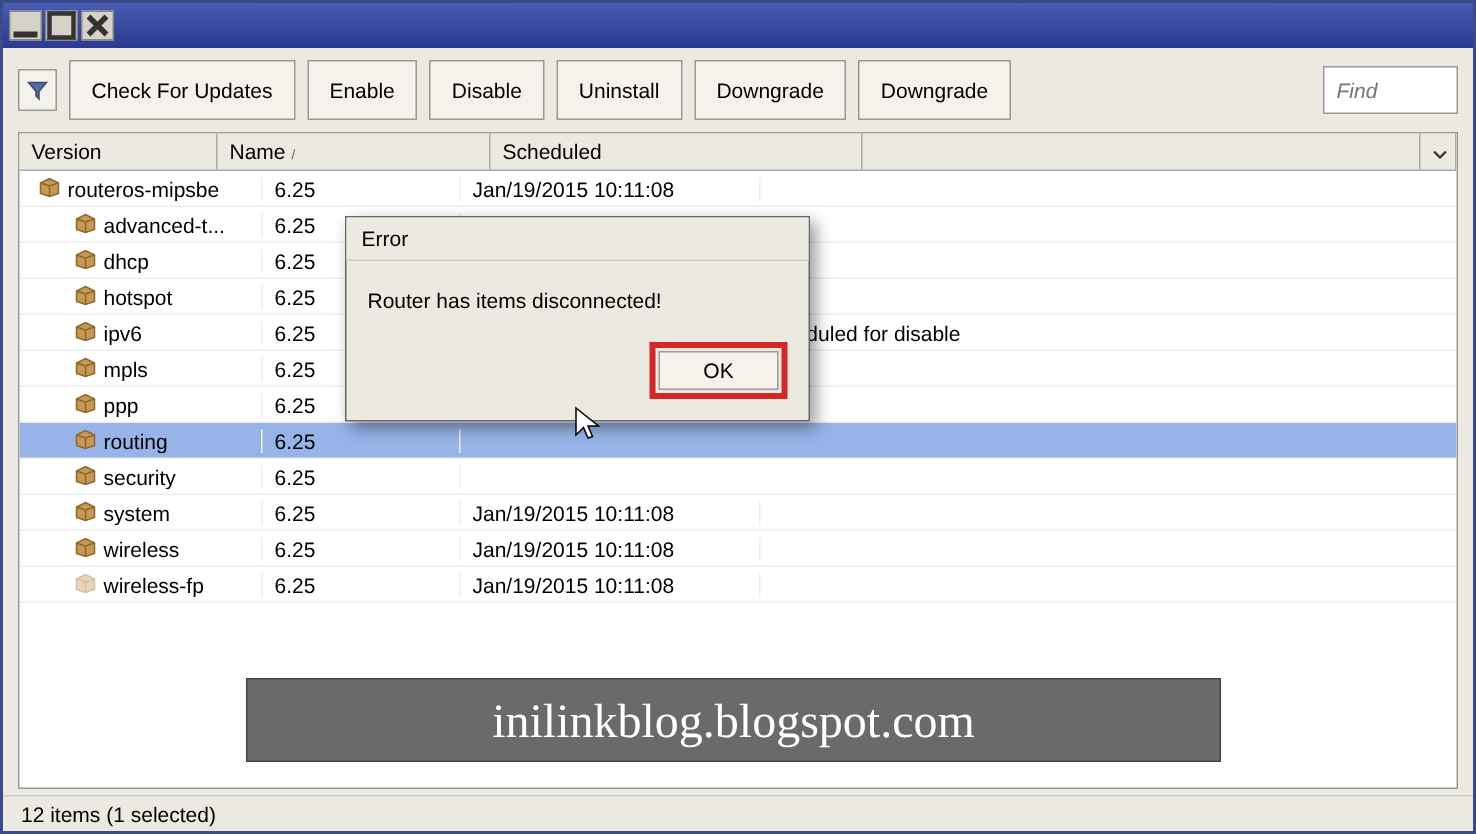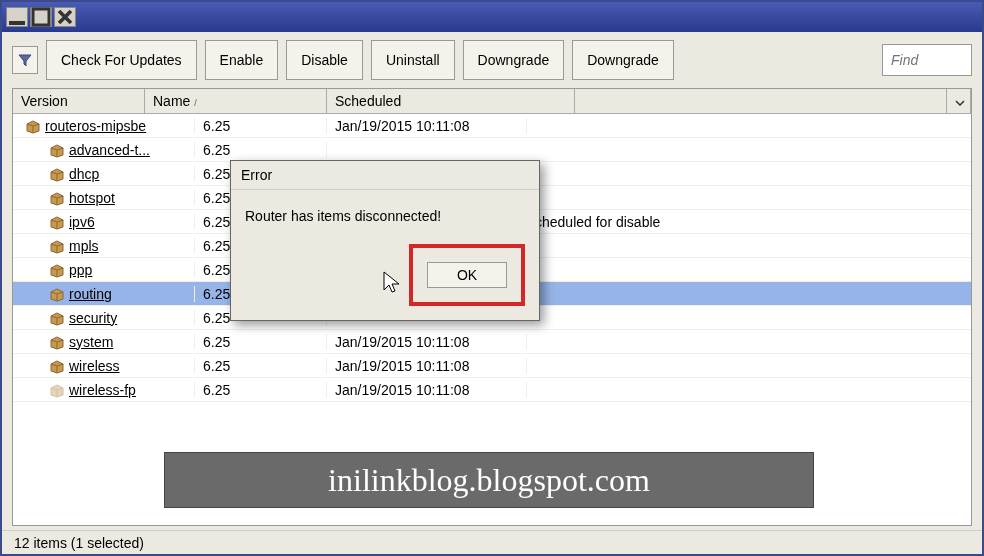--- a/index.html
+++ b/index.html
@@ -27,36 +27,36 @@
 .th-build { width: 200px; }
 .th-sched { width: 248px; }
 .th-last { flex: 1; }
 .th-drop { width: 24px; text-align: center; }
 .sort-ind { font-size: 9px; color: #666; margin-left: 4px; }
 
 .tbody { flex: 1; overflow-y: auto; }
 .row { display: flex; height: 24px; align-items: center; border-bottom: 1px solid transparent; }
 .row.selected { background: #96b4e8; }
 .cell { padding: 0 8px; font-size: 14px; overflow: hidden; text-overflow: ellipsis; white-space: nowrap; }
-.cell-name { width: 182px; display: flex; align-items: flex-end; gap: 4px; text-decoration: underline; }
+.cell-name { width: 162px; display: flex; align-items: flex-start; gap: 4px; }
 .cell-ver { width: 132px; }
 .cell-build { width: 200px; }
 .cell-sched { width: 248px; }
 .indent0 { padding-left: 12px; }
 .indent1 { padding-left: 36px; }
 .pkg-icon { width: 16px; height: 14px; flex-shrink: 0; }
 .pkg-icon.disabled { opacity: 0.4; }
 
 .statusbar { height: 24px; display: flex; align-items: center; padding: 0 12px; font-size: 14px; border-top: 1px solid #ccc; }
 
-.dialog { position: absolute; left: 230px; top: 160px; width: 310px; background: #ece9e0; border: 1px solid #666; box-shadow: 4px 4px 10px rgba(0,0,0,0.4); }
+.dialog { position: absolute; left: 230px; top: 144px; width: 310px; background: #ece9e0; border: 1px solid #666; box-shadow: 4px 4px 10px rgba(0,0,0,0.4); }
 .dialog-title { background: #ece9e0; padding: 6px 10px; font-size: 14px; border-bottom: 1px solid #ccc; }
 .dialog-body { padding: 18px 14px 10px 14px; font-size: 14px; }
 .dialog-actions { display: flex; justify-content: flex-end; padding: 10px 14px 14px 14px; }
-.ok-btn-wrap { border: 4px solid #d42828; padding: 14px; text-decoration: underline; }
+.ok-btn-wrap { border: 4px solid #d42828; padding: 2px; text-decoration: underline; }
 .ok-btn { width: 80px; height: 26px; border: 1px solid #999; background: #f4f2ea; font-size: 14px; cursor: pointer; }
 
 .cursor-arrow { position: absolute; left: 382px; top: 270px; width: 20px; height: 26px; pointer-events: none; }
 
 .watermark { position: absolute; left: 164px; bottom: 48px; width: 650px; height: 56px; background: #6a6a6a; border: 1px solid #444; display: flex; align-items: center; justify-content: center; color: #fff; font-family: Georgia, serif; font-size: 32px; }
 
 .grid-lines .row { border-bottom: 1px solid #eee; }
 .cell-divider { border-right: 1px solid #f0efe8; }
 </style>
 </head>

